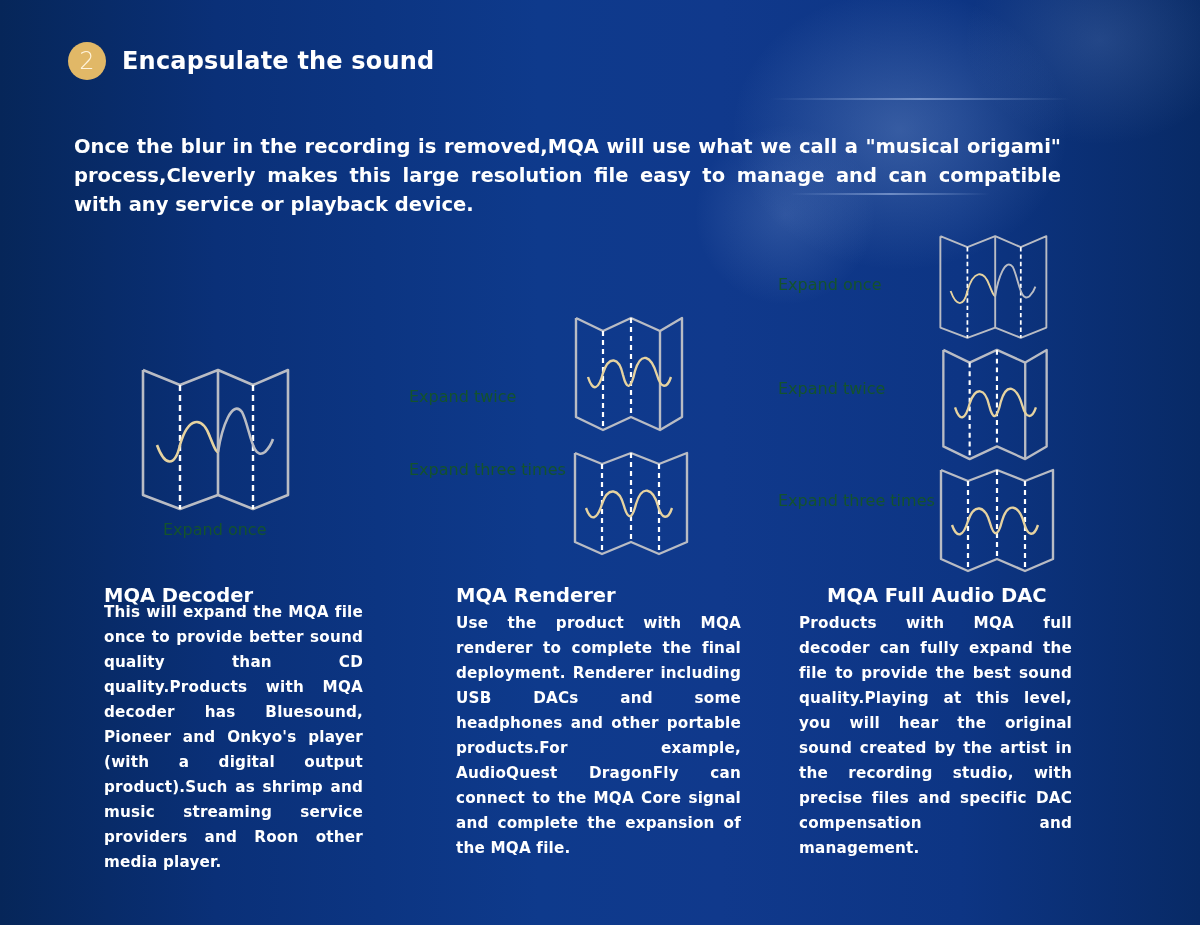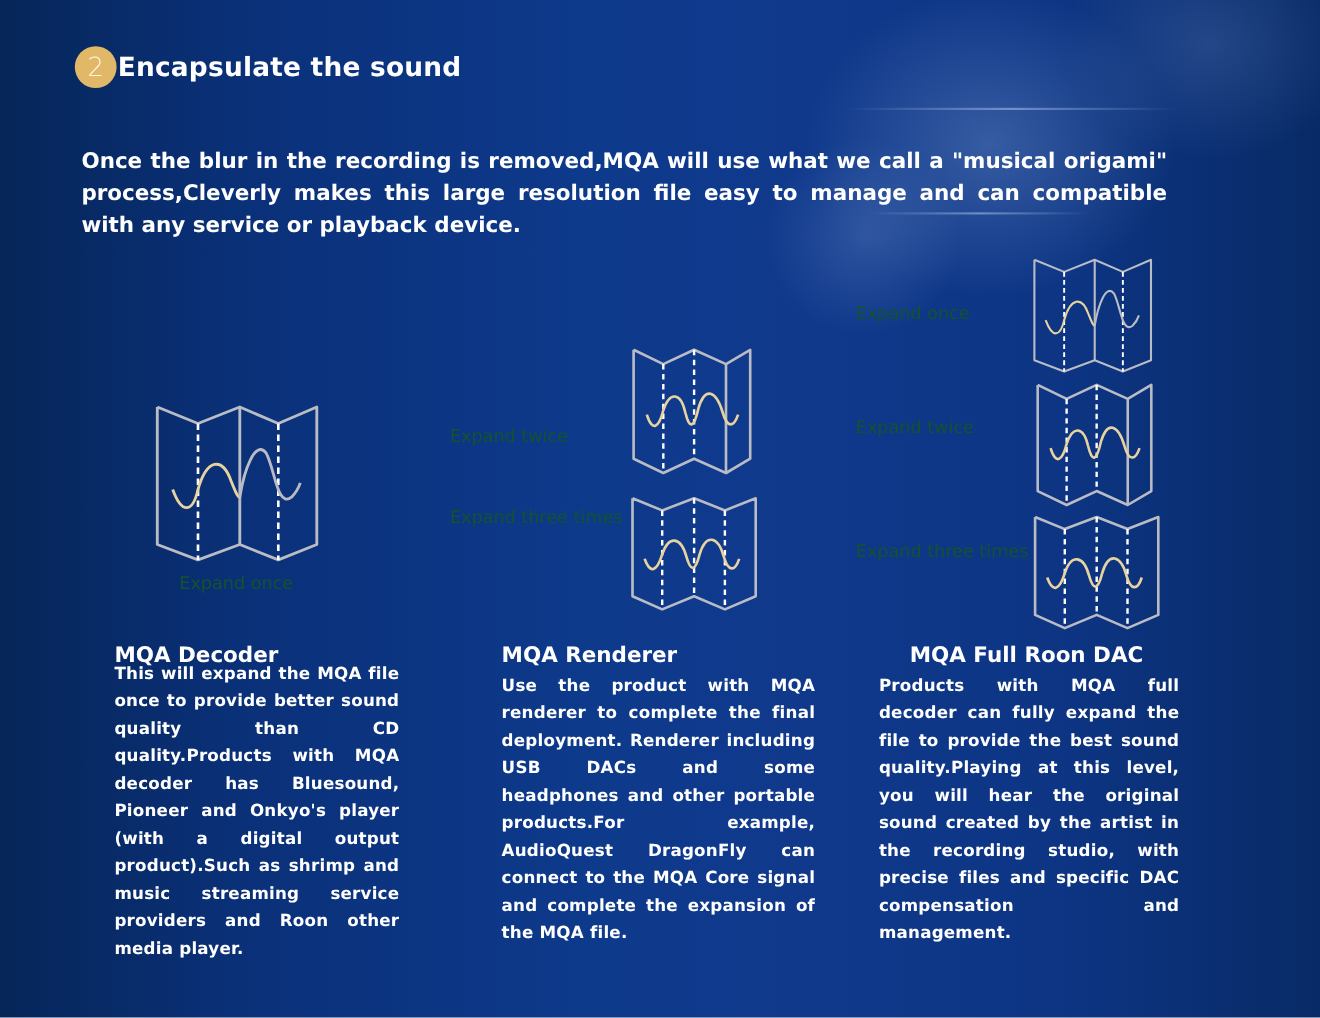--- a/index.html
+++ b/index.html
@@ -19,21 +19,21 @@
   .header {
     position: absolute; left: 68px; top: 42px; display: flex; align-items: center;
   }
   .badge {
     width: 38px; height: 38px; border-radius: 50%;
     background: #e1b867; color: #fff4dc;
     display: flex; align-items: center; justify-content: center;
     font-size: 24px; font-weight: 300;
   }
   .title {
-    margin-left: 1px; font-size: 24px; font-weight: bold; letter-spacing: 0.2px;
+    margin-left: 16px; font-size: 24px; font-weight: bold; letter-spacing: 0.2px;
   }
   .intro {
     position: absolute; left: 74px; top: 108px; width: 987px;
     font-size: 19.5px; font-weight: bold; line-height: 29px;
     text-align: justify; text-align-last: left; margin-top: 24px;
   }
   .label {
     position: absolute; font-size: 16px; white-space: nowrap; color: #14532d;
   }
   .fold { position: absolute; }
@@ -124,14 +124,14 @@
   </svg>
 <div class="label" style="left:778px; top:379px;">Expand twice</div>
 <svg class="fold" style="left:936px; top:347px; width:118px; height:115px;">
     <use href="#fold-twice"></use>
   </svg>
 <div class="label" style="left:778px; top:491px;">Expand three times</div>
 <svg class="fold" style="left:938px; top:466px; width:118px; height:110px;">
     <use href="#fold-three"></use>
   </svg>
 
-<div class="col-title" style="left:827px; top:584px;">MQA Full Roon DAC</div>
+<div class="col-title" style="left:827px; top:584px;">MQA Full Audio DAC</div>
 <div class="col-body" style="left:799px; top:611px; width:273px;">Products with MQA full decoder can fully expand the file to provide the best sound quality.Playing at this level, you will hear the original sound created by the artist in the recording studio, with precise files and specific DAC compensation and management.</div>
 
 </body></html>

